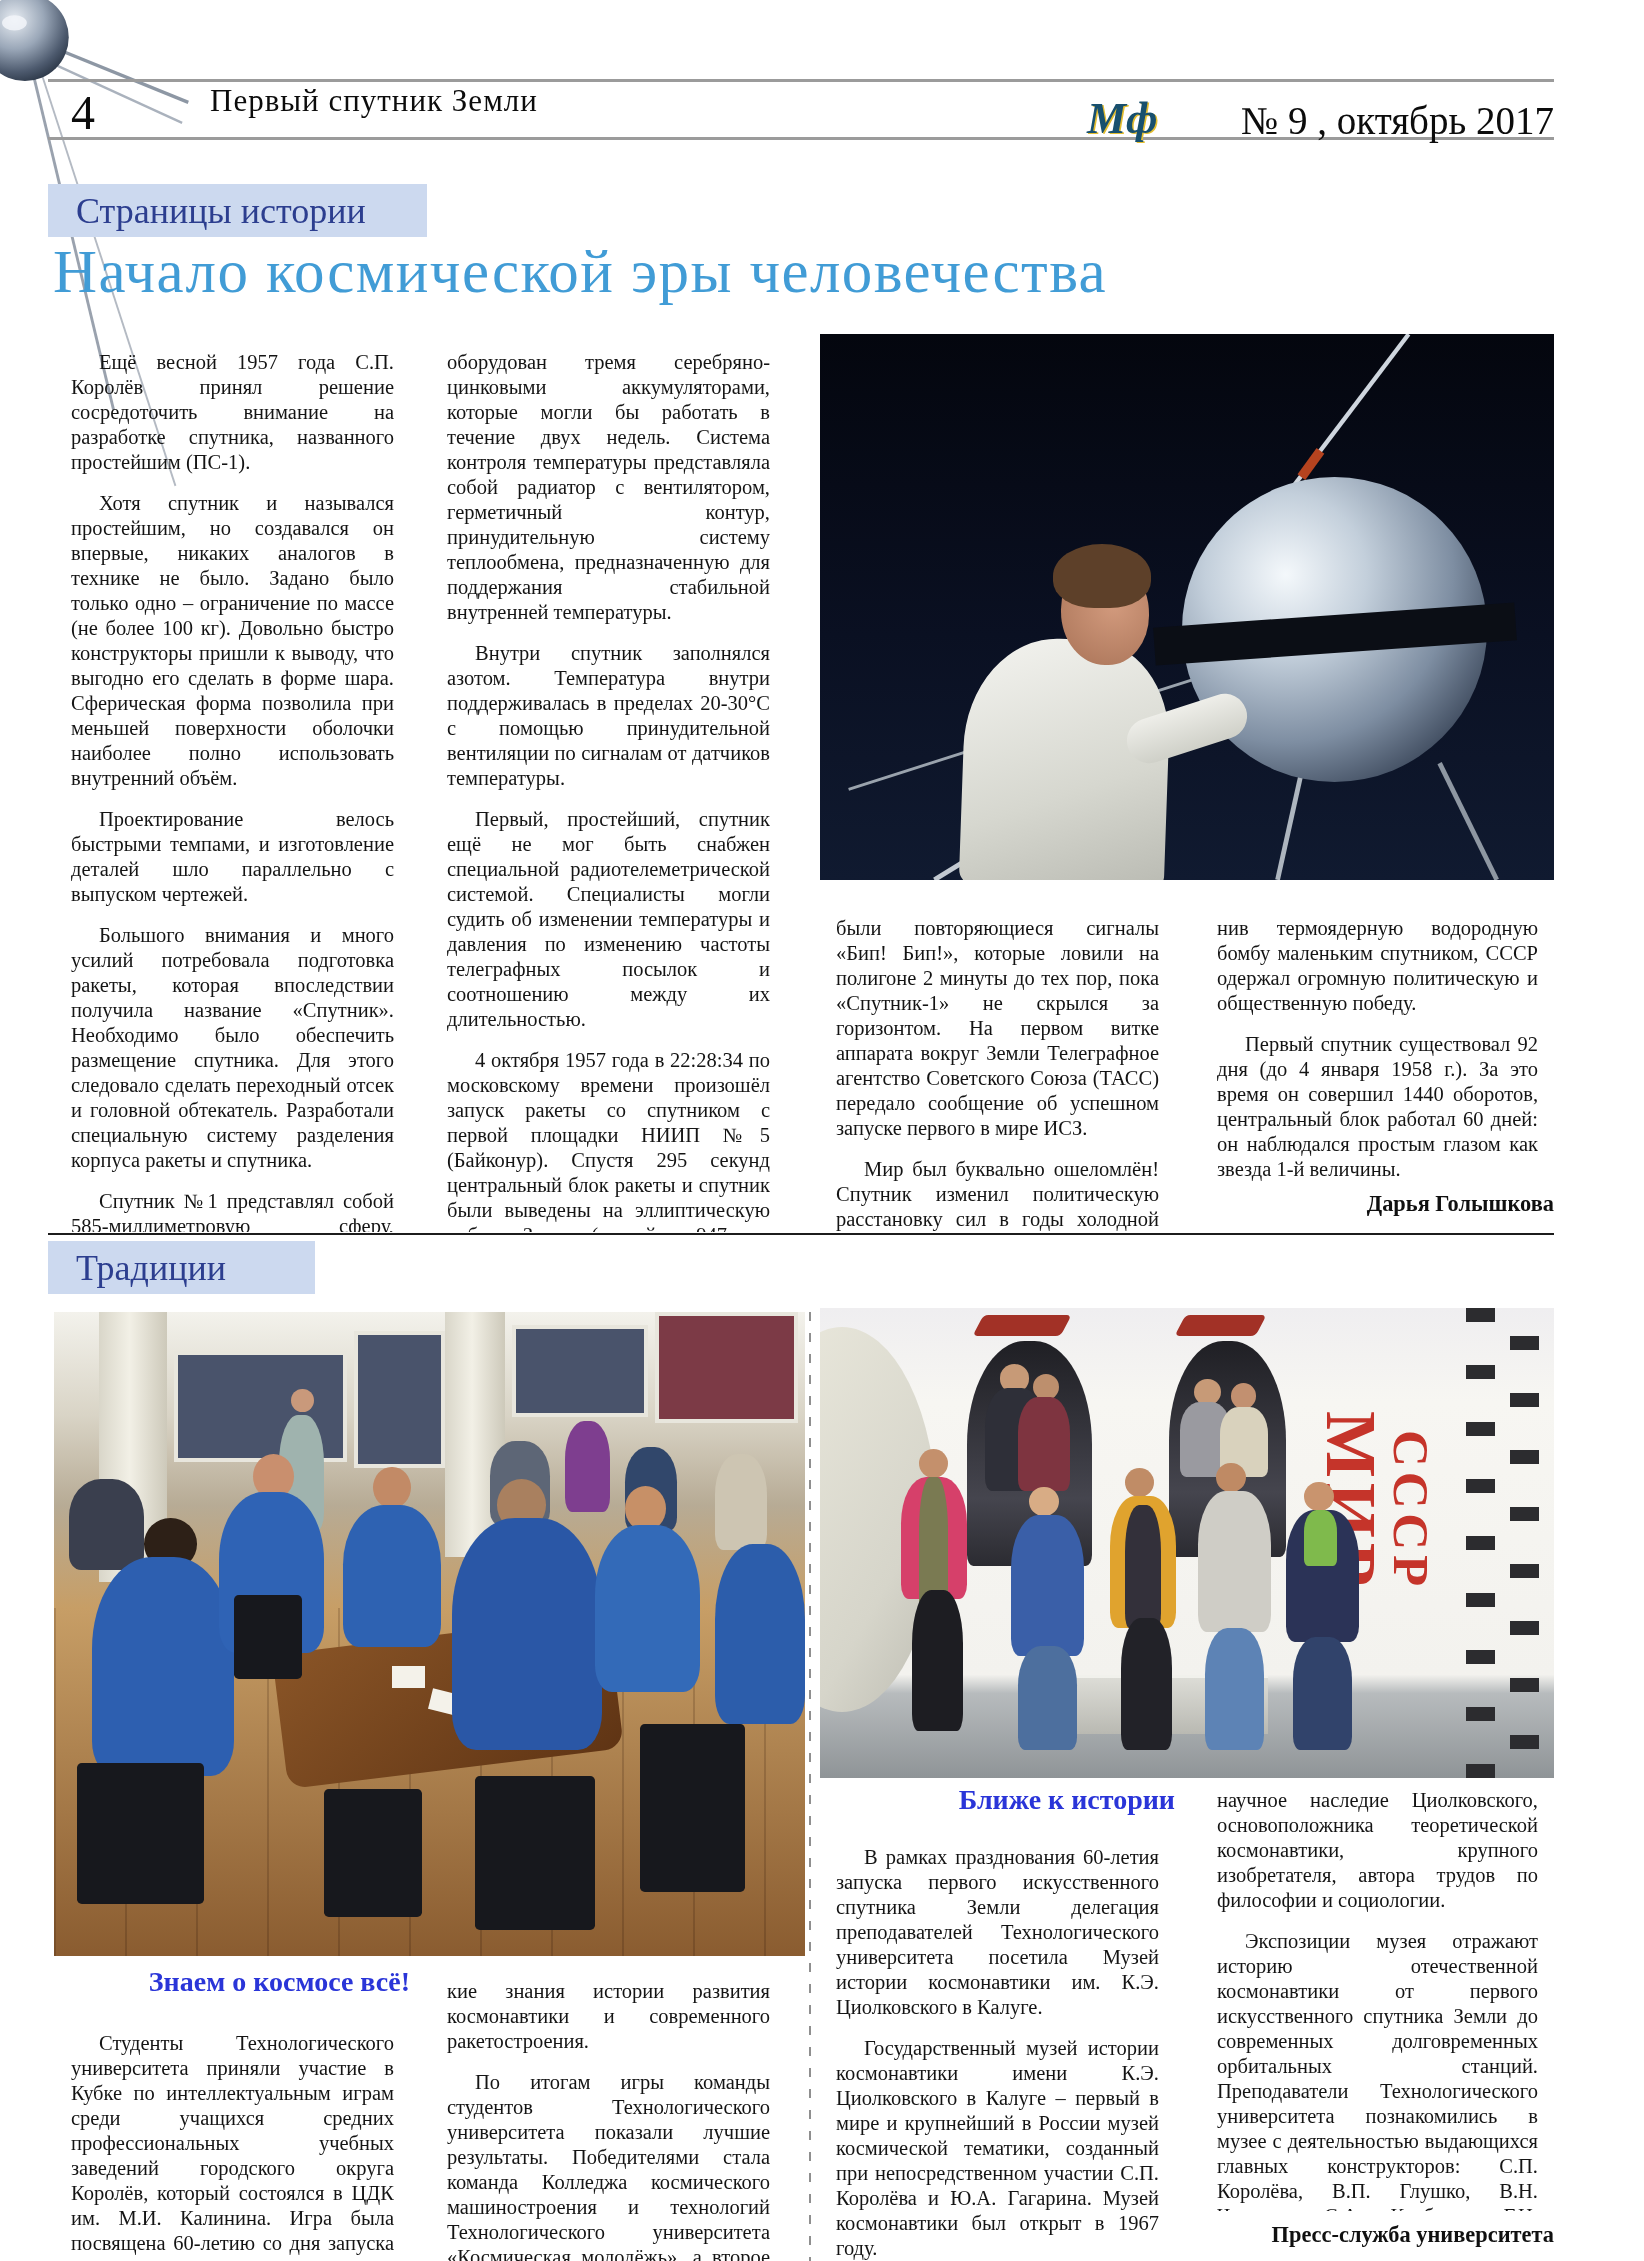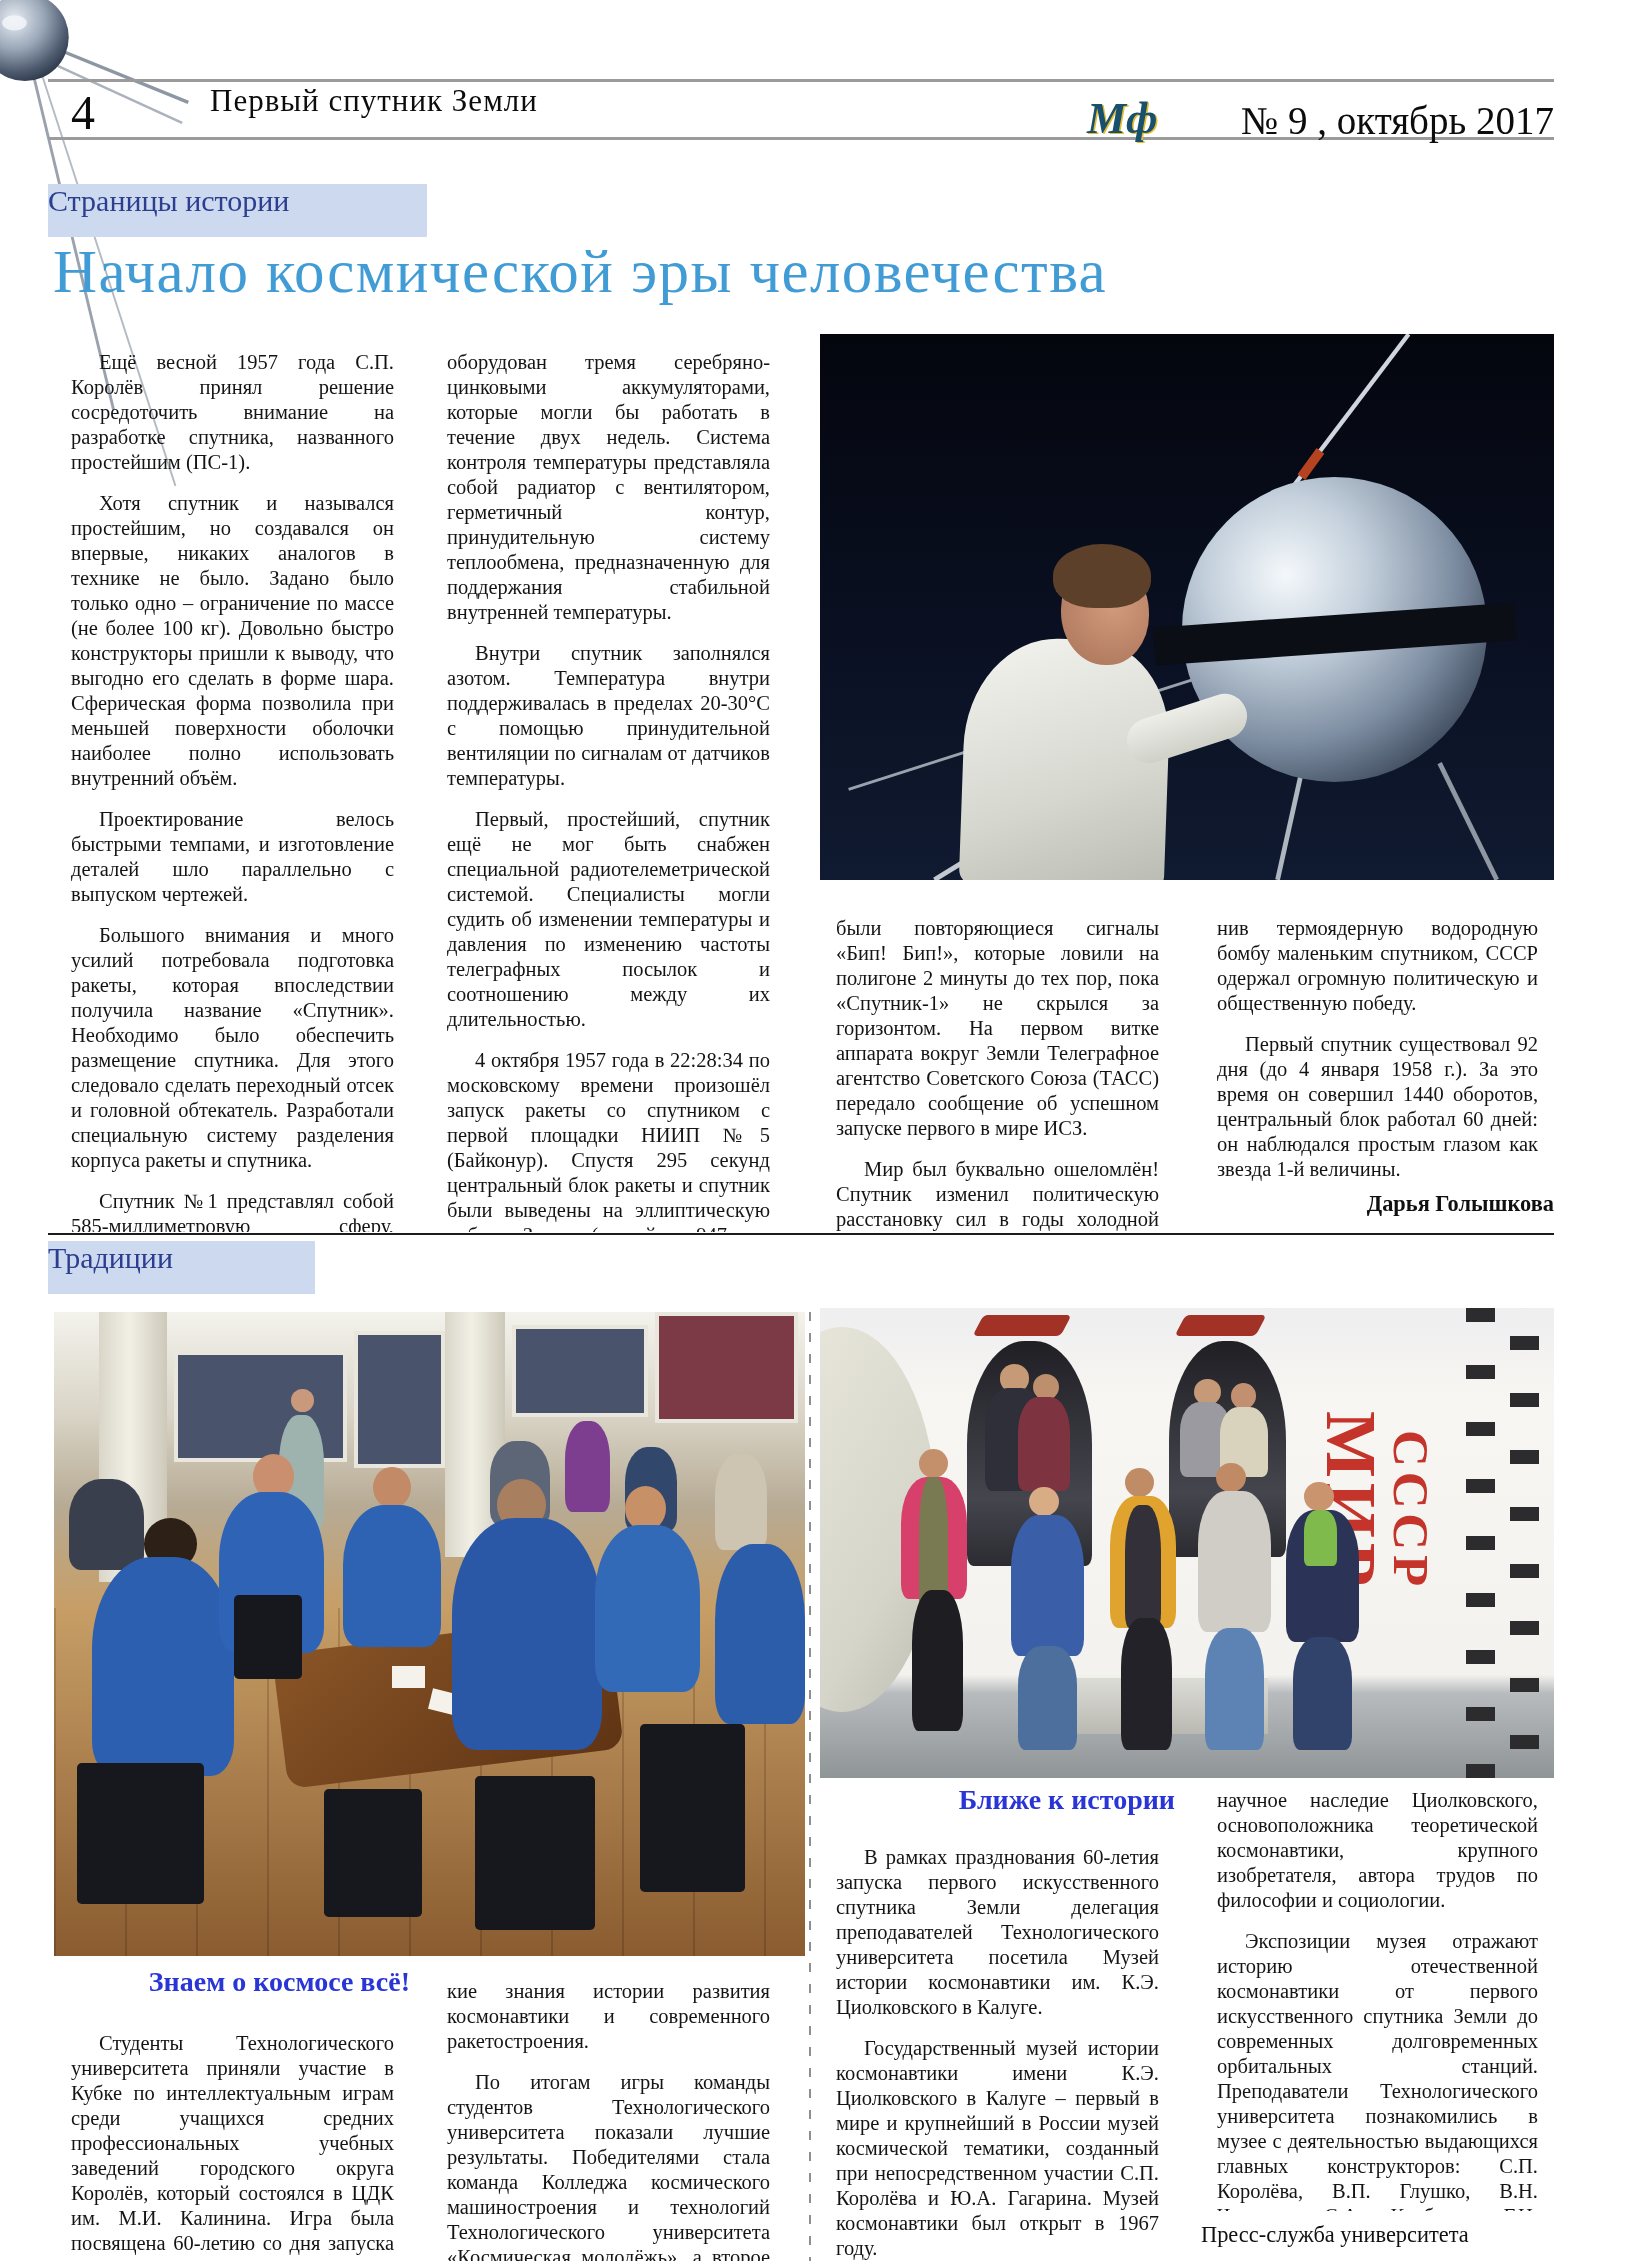--- a/index.html
+++ b/index.html
@@ -6,34 +6,34 @@
   .page{position:relative;width:1645px;height:2261px;background:#ffffff;overflow:hidden;
         font-family:"Liberation Serif", serif;color:#101010;}
   
   .hrule{position:absolute;left:48px;width:1506px;height:2.9px;background:#9b9b9b;}
   .page-num{position:absolute;left:71px;top:85px;font-size:48px;color:#0c0c0c;}
   .masthead{position:absolute;left:210px;top:83px;font-size:31px;color:#0c0c0c;letter-spacing:1px;}
   .logo{position:absolute;left:1087px;top:93px;font-size:44px;font-style:italic;font-weight:bold;
         color:#18506e;text-shadow:1.4px 1.4px 0 #e3bd2f;}
   .issue{position:absolute;left:1173px;top:98px;width:381px;text-align:right;font-size:39px;color:#0c0c0c;}
   
-  .label-band{position:absolute;background:#ccd9ef;color:#2c3e8f;font-size:30px;
-              display:flex;align-items:flex-start;box-sizing:border-box;}
+  .label-band{position:absolute;background:#ccd9ef;color:#2c3e8f;font-size:36px;
+              display:flex;align-items:center;padding-left:28px;box-sizing:border-box;}
   .headline{position:absolute;left:53px;top:237px;width:1506px;font-size:61px;letter-spacing:1.4px;
             color:#419cd6;white-space:nowrap;}
   .subhead{position:absolute;font-weight:bold;color:#2a35d8;font-size:28px;text-align:right;}
   
   .col{position:absolute;width:355px;font-size:20.5px;line-height:25px;text-align:justify;
        overflow:hidden;color:#141414;}
   .col p.para{margin:16px;text-indent:28px;}
   .col p.para.ni{text-indent:0;}
   .author{position:absolute;left:1201px;top:1191px;width:353px;text-align:right;
           font-weight:bold;font-size:22.4px;}
-  .byline{position:absolute;left:1201px;top:2222px;width:353px;
-          font-weight:normal;font-size:22.4px;}
+  .byline{position:absolute;left:1201px;top:2222px;width:353px;text-align:right;
+          font-weight:bold;font-size:22.4px;}
   .fullrule{position:absolute;left:48px;top:1233px;width:1506px;height:2.4px;background:#1c1c1c;}
   .vdash{position:absolute;left:809px;top:1312px;width:2.4px;height:949px;
          background:repeating-linear-gradient(180deg,#8f8f8f 0 8.6px,transparent 8.6px 21px);}
   
   .corner-svg{position:absolute;left:0;top:0;}
   
   .photo{position:absolute;overflow:hidden;}
   .photo *{position:absolute;}
   
   .p1{background:linear-gradient(180deg,#04060e 0%,#0a1022 55%,#101a30 100%);}

